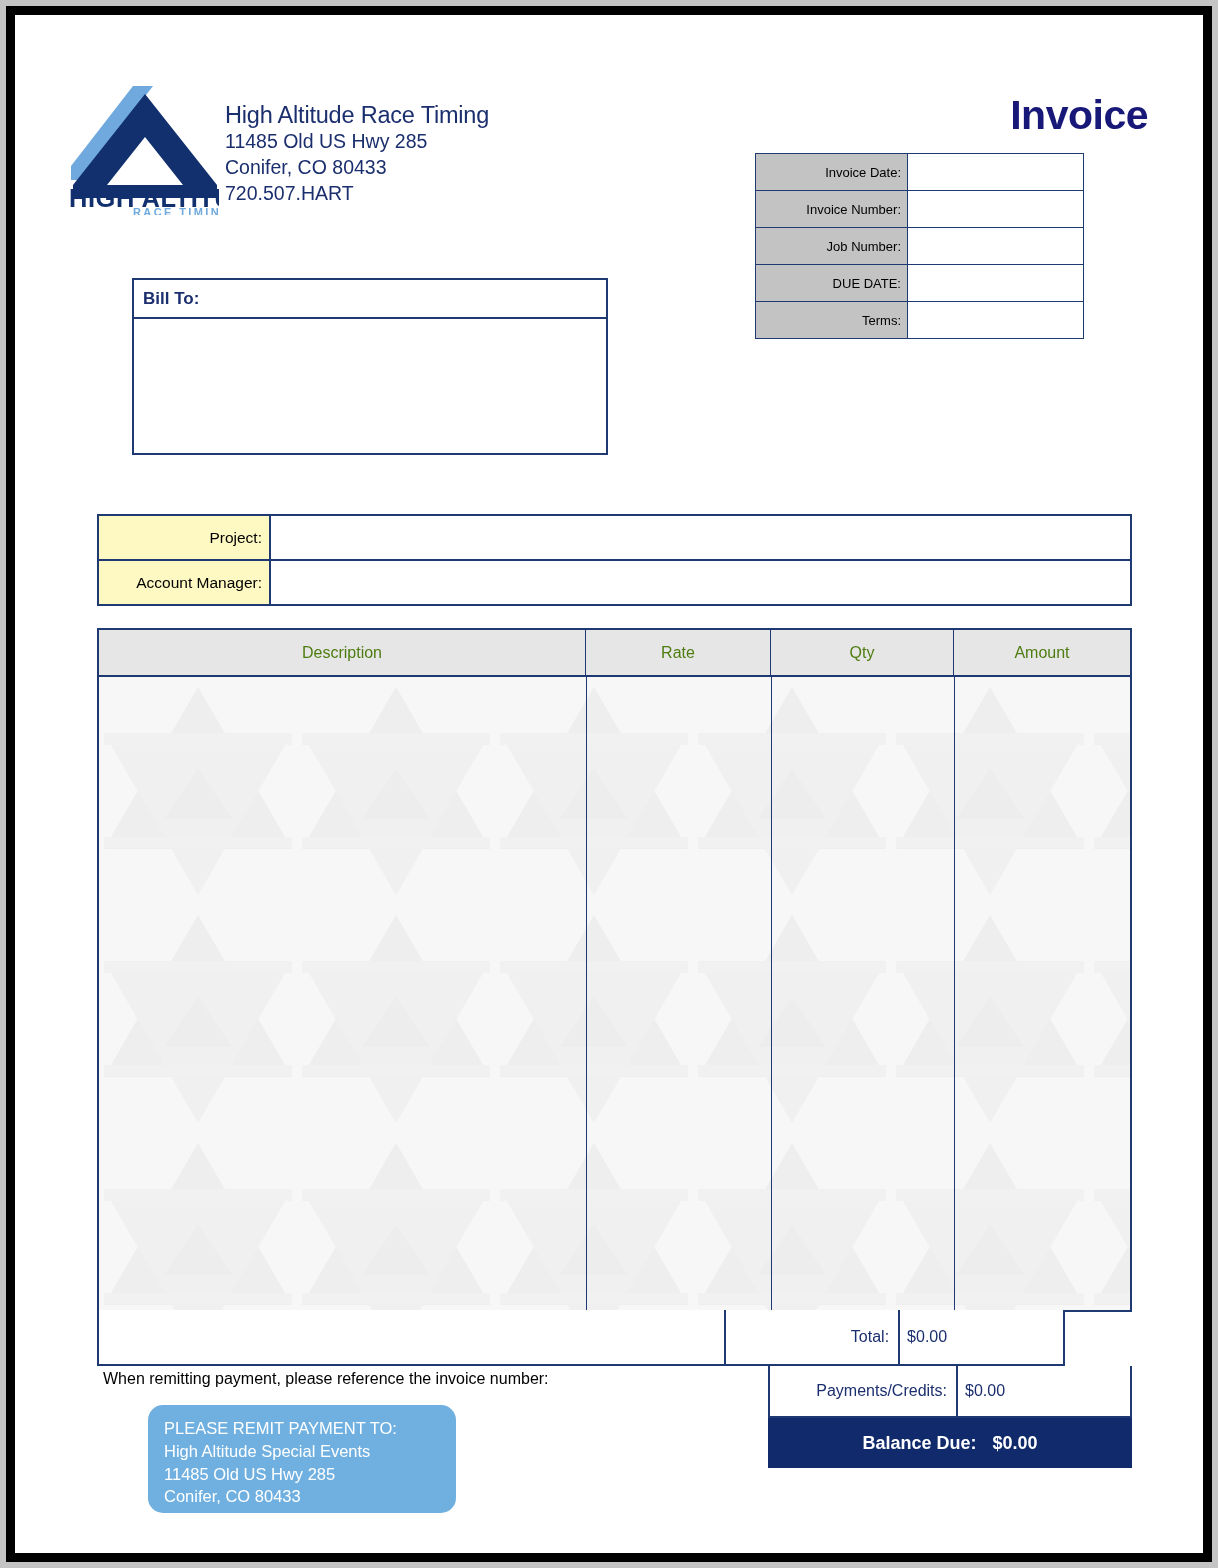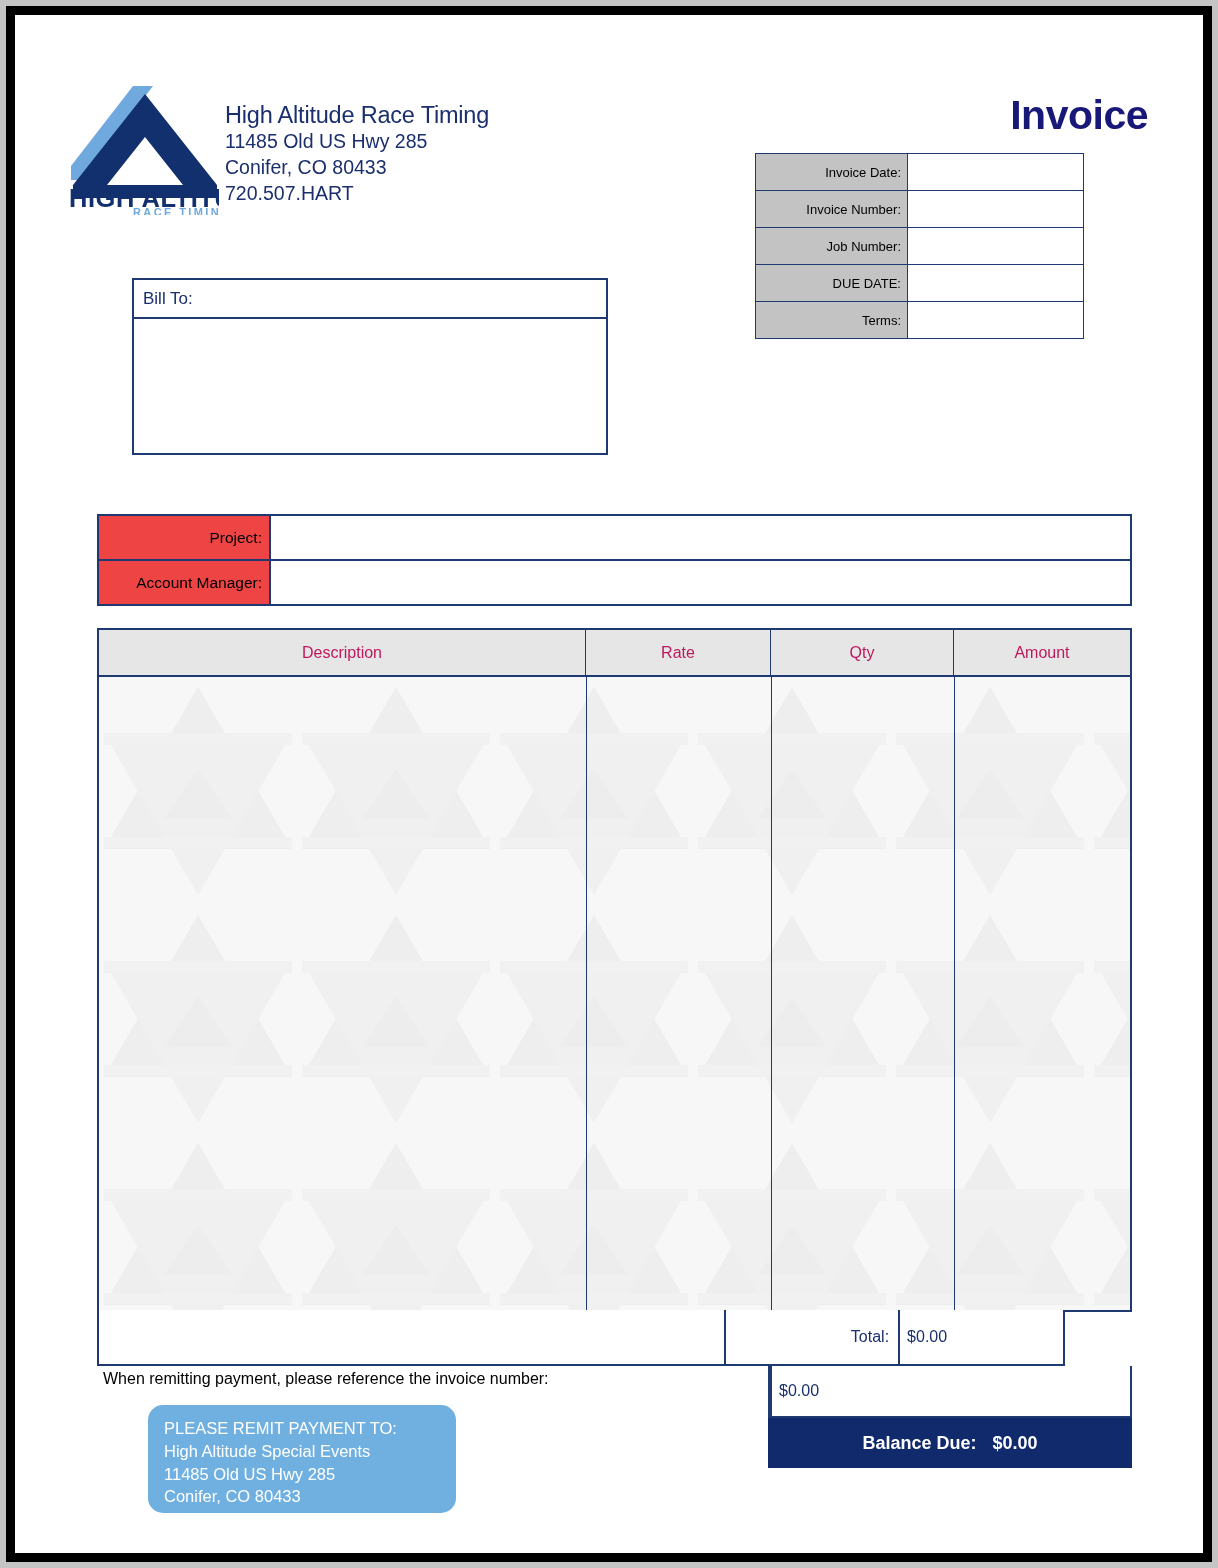--- a/index.html
+++ b/index.html
@@ -122,21 +122,21 @@
     border: 2.2px solid #1f3a73;
     box-sizing: border-box;
     background: #ffffff;
   }
   #billto-header {
     height: 39px;
     border-bottom: 2.2px solid #1f3a73;
     box-sizing: border-box;
     padding: 9px 0 0 9px;
     font-size: 17px;
-    font-weight: normal;
+    font-weight: bold;
     color: #1b2f6e;
   }
   #billto-body {
     height: 134px;
   }
 
   
   #project-table {
     position: absolute;
     left: 82px;
@@ -147,21 +147,21 @@
   }
   #project-table td {
     border: 2px solid #1f3a73;
     height: 45px;
     box-sizing: border-box;
     padding: 0 7px;
     font-size: 15.5px;
   }
   #project-table td.pt-label {
     width: 172px;
-    background: #ef4444;
+    background: #fef9c3;
     color: #000000;
     text-align: right;
   }
   #project-table td.pt-value {
     background: #ffffff;
   }
 
   
   #items-area {
     position: absolute;
@@ -178,21 +178,21 @@
     height: 47px;
     background: #e6e6e6;
     border-bottom: 2px solid #1f3a73;
     box-sizing: border-box;
   }
   .ih-cell {
     display: flex;
     align-items: center;
     justify-content: center;
     font-size: 16px;
-    color: #be185d;
+    color: #4d7c0f;
     box-sizing: border-box;
     border-right: 1.8px solid #1f3a73;
   }
   .ih-cell.last { border-right: none; text-align: right; }
   .col-desc { width: 487px; }
   .col-rate { width: 185px; }
   .col-qty  { width: 183px; }
   .col-amt  { width: 176px; }
 
   #items-body {
@@ -441,20 +441,21 @@
       </div>
     </div>
 
     <div id="totals">
       <div class="tot-row" id="tot-row-total">
         <div class="tr-blank"></div>
         <div class="tr-label">Total:</div>
         <div class="tr-value">$0.00</div>
       </div>
       <div id="tot-row-pay">
+        <div class="tr-label">Payments/Credits:</div>
         <div class="tr-value">$0.00</div>
       </div>
       <div id="tot-row-balance">
         <div id="balance-label">Balance Due:</div>
         <div id="balance-value">$0.00</div>
       </div>
     </div>
 
     <div id="remit-note">When remitting payment, please reference the invoice number:</div>
     <div id="remit-box">

